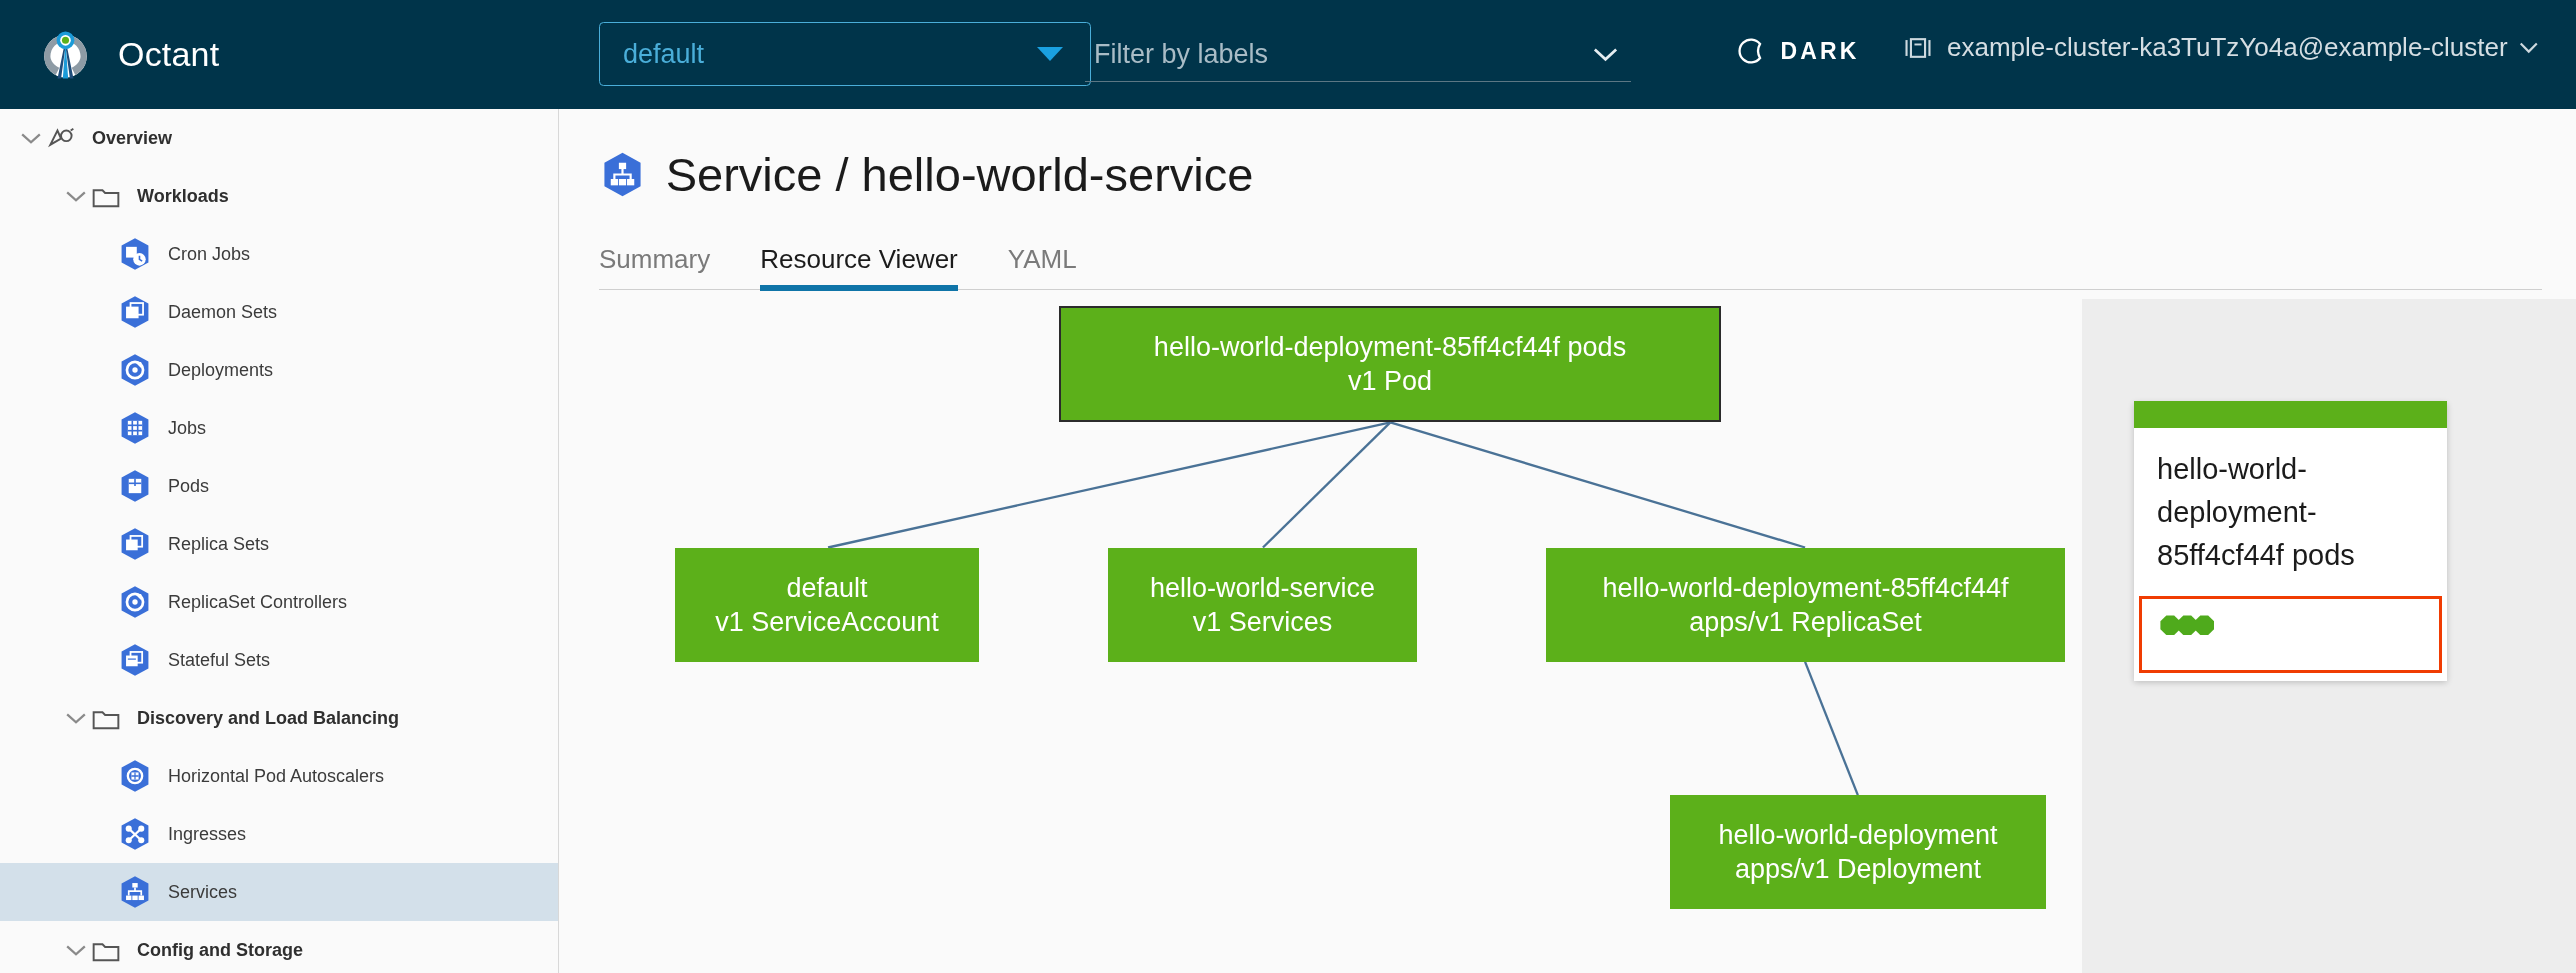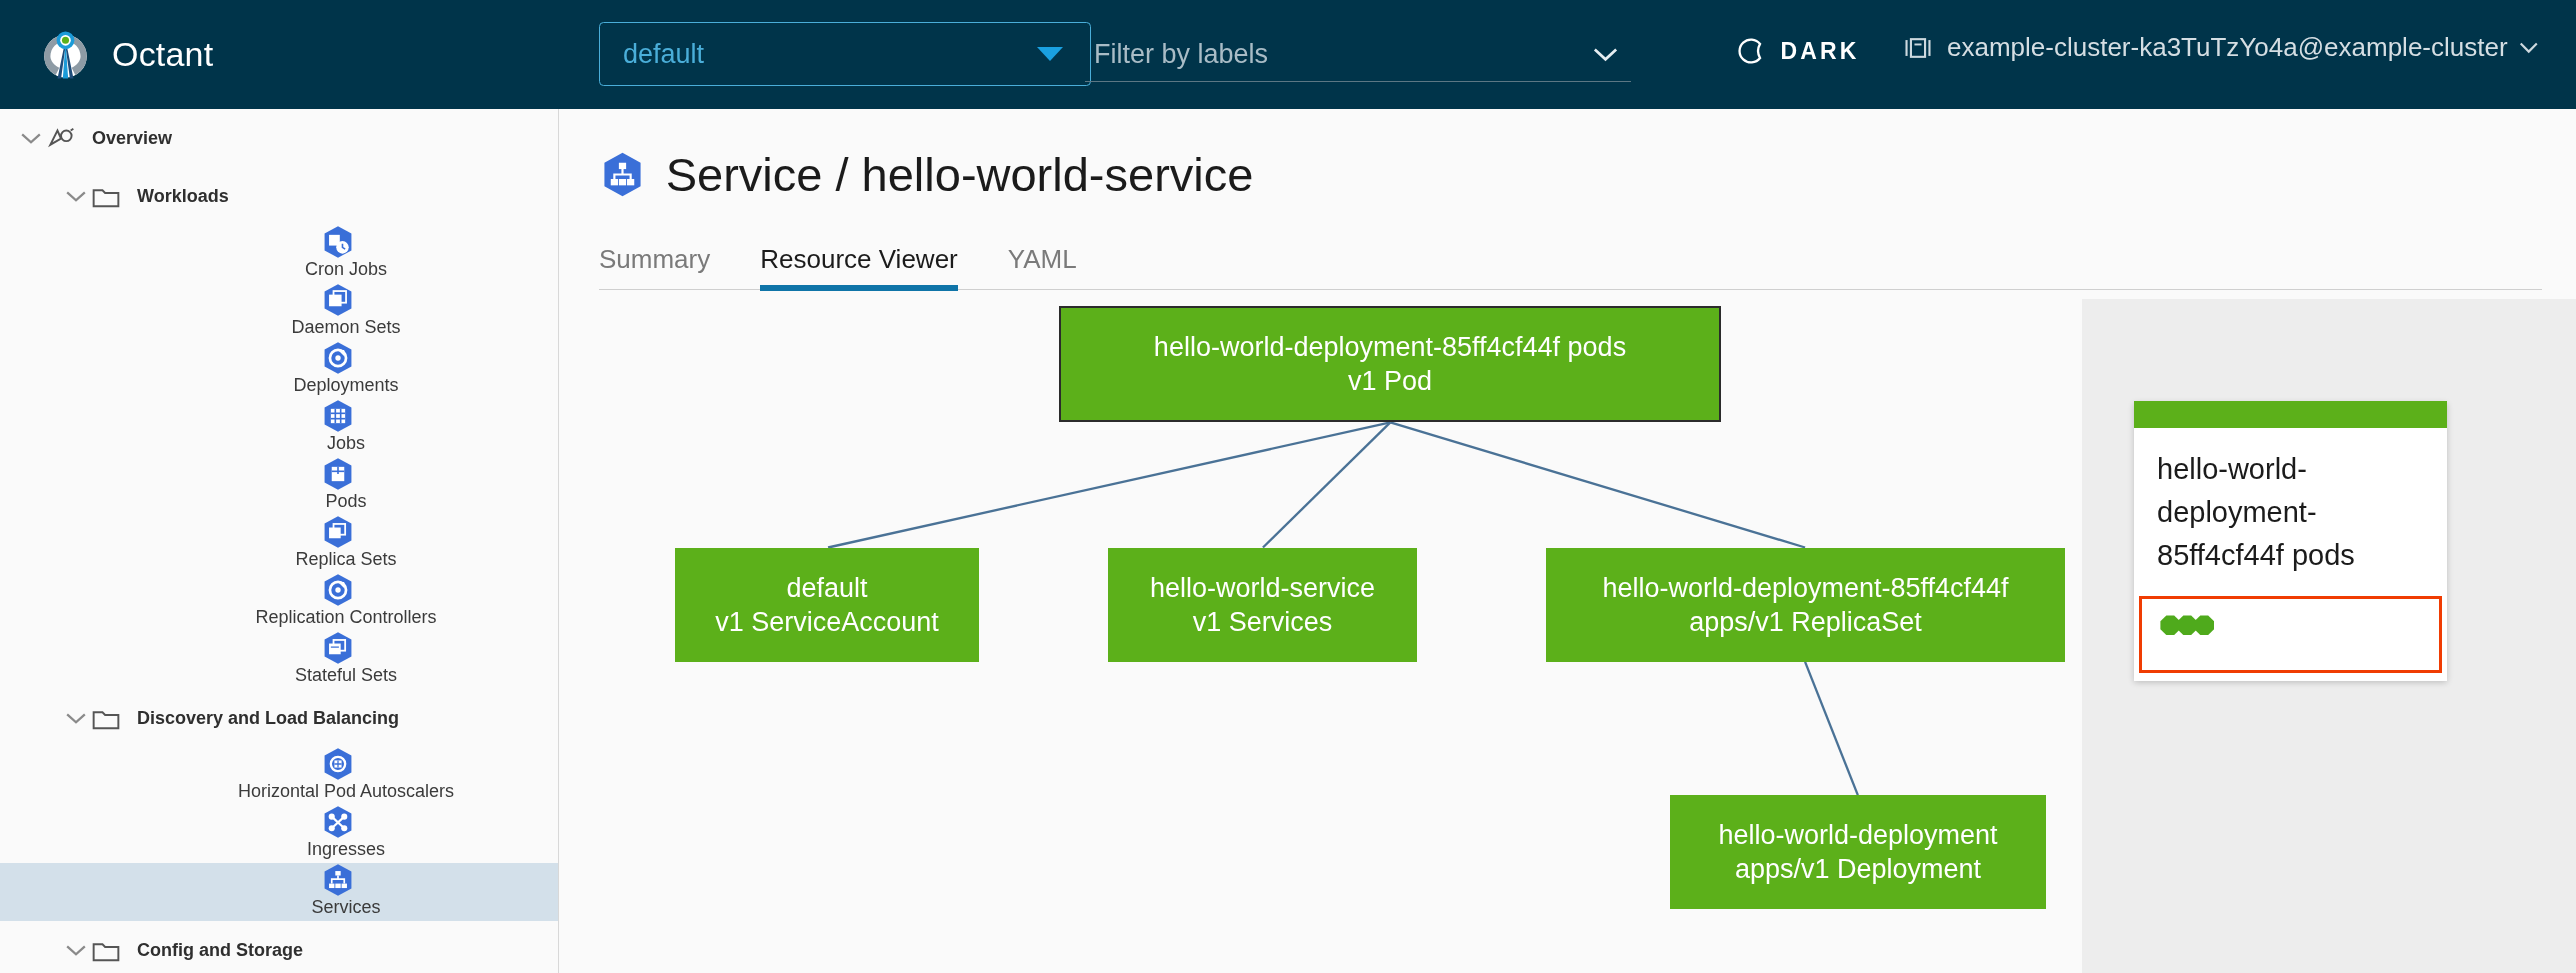--- a/index.html
+++ b/index.html
@@ -15,21 +15,21 @@
   .header {
     position: absolute; top: 0; left: 0;
     width: 2576px; height: 109px;
     background: #00344a;
     display: flex; align-items: center;
   }
   .brand { display: flex; align-items: center; margin-left: 38px; width: 537px; }
   .brand-logo { width: 55px; height: 55px; flex: 0 0 55px; }
   .brand-name {
     color: #ffffff; font-size: 34px; font-weight: 400;
-    margin-left: 19px; letter-spacing: 0.2px;
+    margin-left: 25px; letter-spacing: 0.2px;
   }
   .ns-select {
     position: absolute; left: 599px; top: 22.4px;
     width: 492px; height: 64px;
     border: 1.8px solid #4aaed9; border-radius: 4.5px;
     background: transparent;
     display: flex; align-items: center; cursor: pointer;
   }
   .ns-select-value {
     color: #4aaed9; font-size: 27px; margin-left: 23px; flex: 1 1 auto;
@@ -78,21 +78,21 @@
     height: 58px; cursor: pointer; position: relative;
   }
   .nav-row.selected { background: #d3e0ea; }
   .nav-caret { width: 30px; height: 19.7px; flex: 0 0 30px; }
   .nav-folder { width: 30px; height: 27px; flex: 0 0 30px; }
   .nav-k8s { width: 34px; height: 34px; flex: 0 0 34px; }
   .nav-label { font-size: 18px; color: #3b3b3b; margin-left: 16px; white-space: nowrap; }
   .nav-label.bold { font-weight: 700; color: #2f2f2f; }
   .lvl0 { padding-left: 16px; }
   .lvl1 { padding-left: 61px; }
-  .lvl2 { padding-left: 118px; flex-direction: column; }
+  .lvl2 { padding-left: 118px; }
 
   
   .main {
     position: absolute; left: 561px; top: 109px;
     width: 2015px; height: 864px;
     background: #fafafa;
   }
   .page-title-row { display: flex; align-items: center; margin: 38px 0 0 38px; }
   .page-title-icon { width: 47px; height: 47px; flex: 0 0 47px; }
   .page-title {
@@ -303,21 +303,21 @@
           </svg></span>
         <span class="nav-label">Replica Sets</span>
       </div>
       <div class="nav-row lvl2">
         <span class="nav-k8s"><svg viewBox="0 0 38 38" width="34" height="34">
             <polygon points="19,1.5 34,9.5 34,28.5 19,36.5 4,28.5 4,9.5" fill="#3a6fd8"></polygon>
             <circle cx="19" cy="19" r="9" fill="none" stroke="#fff" stroke-width="3"></circle>
             <path d="M19 10 L26 10 L26 17Z" fill="#fff"></path>
             <circle cx="19" cy="19" r="3" fill="#fff"></circle>
           </svg></span>
-        <span class="nav-label">Replication Controllers</span>
+        <span class="nav-label">ReplicaSet Controllers</span>
       </div>
       <div class="nav-row lvl2">
         <span class="nav-k8s"><svg viewBox="0 0 38 38" width="34" height="34">
             <polygon points="19,1.5 34,9.5 34,28.5 19,36.5 4,28.5 4,9.5" fill="#3a6fd8"></polygon>
             <rect x="9" y="14" width="13" height="12" fill="#fff"></rect>
             <rect x="14" y="10" width="13" height="12" fill="none" stroke="#fff" stroke-width="2"></rect>
             <line x1="11" y1="18" x2="20" y2="18" stroke="#3a6fd8" stroke-width="1.4"></line>
           </svg></span>
         <span class="nav-label">Stateful Sets</span>
       </div>

